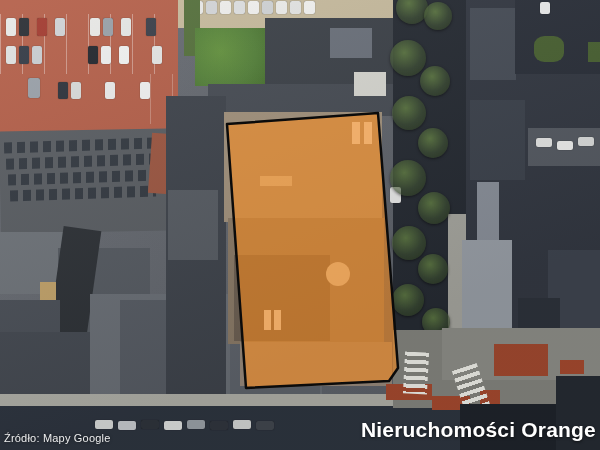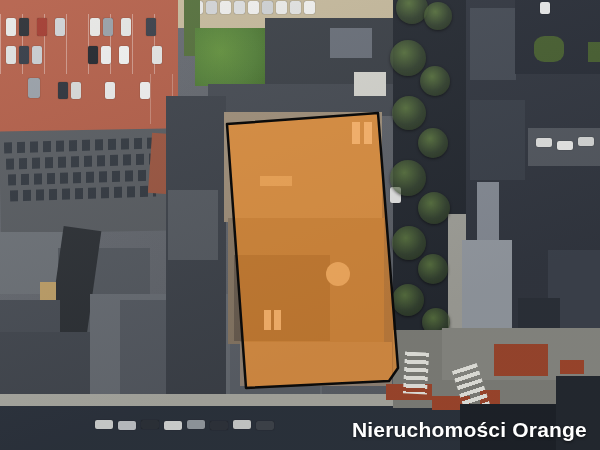--- a/index.html
+++ b/index.html
@@ -11,21 +11,21 @@
   .tree{position:absolute;border-radius:50%;
         background:radial-gradient(circle at 40% 35%,#5a7342 0%,#42573293 55%,#283423 100%);
         filter:blur(.6px);box-shadow:0 1px 3px rgba(0,0,0,.5);}
   .xwalk{position:absolute;background:repeating-linear-gradient(180deg,#f0f0ea 0 4px,rgba(240,240,234,0) 4px 8px);}
   .redpav{position:absolute;background:#a64a2f;}
   #parcel-svg{position:absolute;left:0;top:0;z-index:50;}
   #parcel-svg polygon{fill:rgba(255,140,26,.55);stroke:#0b0b0b;stroke-width:2.5;stroke-linejoin:round;}
   #attribution{position:absolute;left:4px;bottom:6px;z-index:60;
                font-size:11px;color:rgba(255,255,255,.92);
                text-shadow:0 0 3px rgba(0,0,0,.55);letter-spacing:.2px;}
-  #brand{position:absolute;right:13px;bottom:8px;z-index:60;
+  #brand{position:absolute;right:4px;bottom:8px;z-index:60;
          font-size:21px;font-weight:700;color:#ffffff;
          text-shadow:0 1px 3px rgba(0,0,0,.65);letter-spacing:.2px;}
   #vignette{position:absolute;inset:0;z-index:40;pointer-events:none;
             background:linear-gradient(160deg,rgba(255,255,255,.06),rgba(0,0,0,.10) 70%);}
   .skyrow{position:absolute;height:11px;
           background:repeating-linear-gradient(90deg,#343a42 0 8px,rgba(0,0,0,0) 8px 13px);}
   .plines{position:absolute;background:repeating-linear-gradient(90deg,rgba(255,255,255,.5) 0 1px,rgba(0,0,0,0) 1px 22px);}
 </style>
 </head>
 <body>
@@ -166,15 +166,16 @@
   <div class="xwalk" style="left:458px;top:366px;width:26px;height:44px;transform:rotate(-18deg);"></div>
   <div class="abs" style="left:460px;top:404px;width:140px;height:46px;background:#1f242b;"></div>
   <div class="abs" style="left:556px;top:376px;width:44px;height:74px;background:#262b33;"></div>
 
   <div id="vignette"></div>
 
   <svg id="parcel-svg" width="600" height="450" viewBox="0 0 600 450">
     <polygon points="227,124 378,113 398,368 389,381 246,388"></polygon>
   </svg>
 
+  <div id="attribution">Źródło: Mapy Google</div>
   <div id="brand">Nieruchomości Orange</div>
 
 </div>
 
 </body></html>

